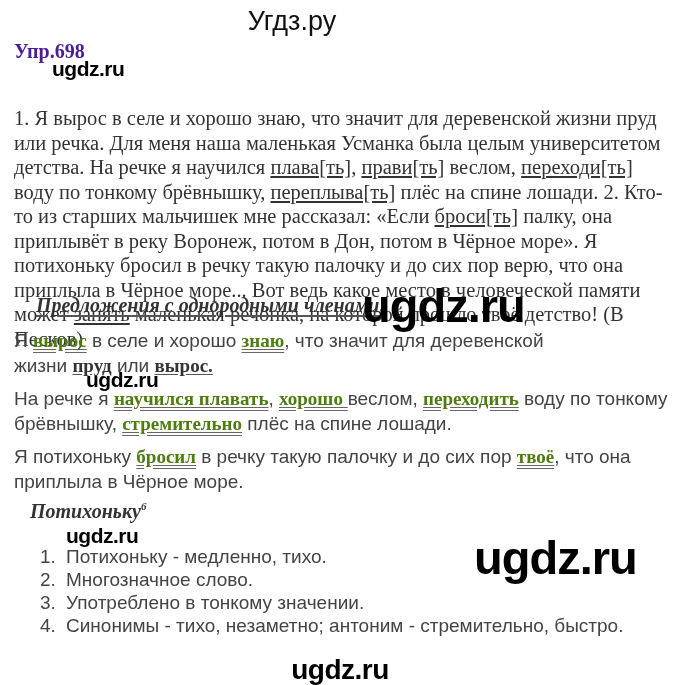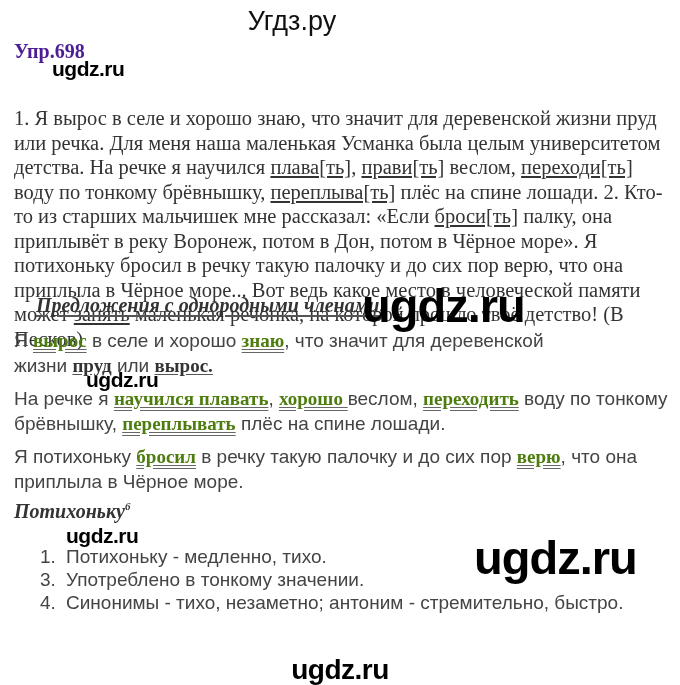--- a/index.html
+++ b/index.html
@@ -35,21 +35,21 @@
   .sgl {
     font-family: "Liberation Serif", serif; font-weight: bold; color: #333;
     text-decoration: underline; text-decoration-color: #555; text-underline-offset: 2px; text-align: center;
   }
   .heading {
     position: absolute; left: 14px; top: 294px;
     font-family: "Liberation Serif", serif; font-style: italic; font-weight: bold; font-size: 20px; color: #333;
     text-decoration: underline; text-decoration-color: #555; text-underline-offset: 3px; margin-left: 22px;
   }
   .word-head {
-    position: absolute; left: 14px; top: 500px;
+    position: absolute; left: 30px; top: 500px;
     font-family: "Liberation Serif", serif; font-style: italic; font-weight: bold; font-size: 20px; color: #333;
   }
   .word-head sup { font-size: 11px; }
   .list {
     position: absolute; left: 36px; top: 541px; margin: 4px; padding: 0; list-style: none;
     font-family: "Liberation Sans", sans-serif; font-size: 19px; line-height: 23px; color: #444;
   }
   .list li span.num { display: inline-block; width: 26px; }
 </style>
 </head>
@@ -70,34 +70,35 @@
 <div class="wm wm-big" style="top:278px;left:362px;">ugdz.ru</div>
 
 <div class="sans-block" style="top:328px;">
   <span>Я </span><span class="dbl">вырос</span><span> в селе и хорошо </span><span class="dbl">знаю</span><span>, что значит для деревенской</span><br>
   <span>жизни </span><span class="sgl">пруд</span><span> или </span><span class="sgl">вырос.</span>
 </div>
 
 <div class="wm wm-small" style="top:368px;left:86px;">ugdz.ru</div>
 
 <div class="sans-block" style="top:386px;">
-  <span>На речке я </span><span class="dbl">научился плавать</span><span>, </span><span class="dbl">хорошо </span><span>веслом, </span><span class="dbl">переходить</span><span> воду по тонкому брёвнышку, </span><span class="dbl">переплывать</span><span> плёс на спине лошади.</span>
+  <span>На речке я </span><span class="dbl">научился плавать</span><span>, </span><span class="dbl">хорошо </span><span>веслом, </span><span class="dbl">переходить</span><span> воду по тонкому брёвнышку, </span><span class="dbl">стремительно</span><span> плёс на спине лошади.</span>
 </div>
 
 <div class="sans-block" style="top:444px;">
-  <span>Я потихоньку </span><span class="dbl">бросил</span><span> в речку такую палочку и до сих пор </span><span class="dbl">верю</span><span>, что она приплыла в Чёрное море.</span>
+  <span>Я потихоньку </span><span class="dbl">бросил</span><span> в речку такую палочку и до сих пор </span><span class="dbl">твоё</span><span>, что она приплыла в Чёрное море.</span>
 </div>
 
 <div class="word-head">
   <span>Потихоньку</span><sup>6</sup>
 </div>
 
 <div class="wm wm-small" style="top:524px;left:66px;">ugdz.ru</div>
 
 <div class="wm wm-big" style="top:530px;left:474px;">ugdz.ru</div>
 
 <ol class="list">
   <li><span class="num">1.</span><span>Потихоньку - медленно, тихо.</span></li>
+  <li><span class="num">2.</span><span>Многозначное слово.</span></li>
   <li><span class="num">3.</span><span>Употреблено в тонкому значении.</span></li>
   <li><span class="num">4.</span><span>Синонимы - тихо, незаметно; антоним - стремительно, быстро.</span></li>
 </ol>
 
 <div class="wm wm-mid" style="top:654px;left:0;width:680px;text-align:center;">ugdz.ru</div>
 
 </body></html>

